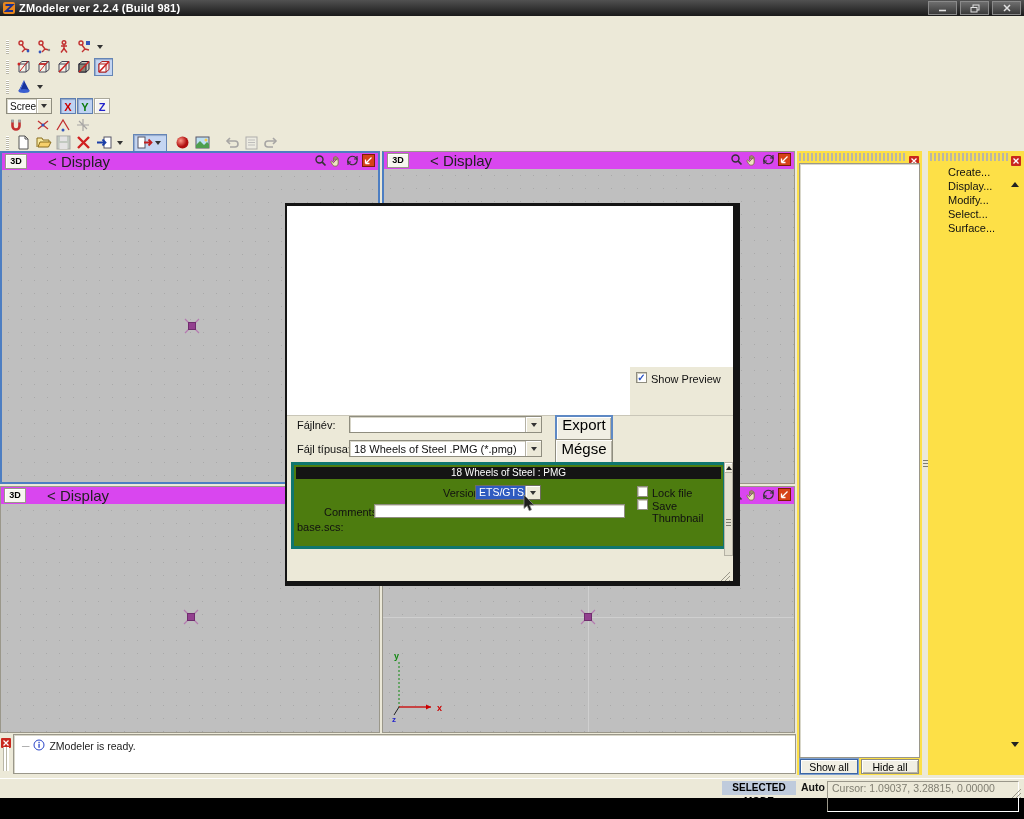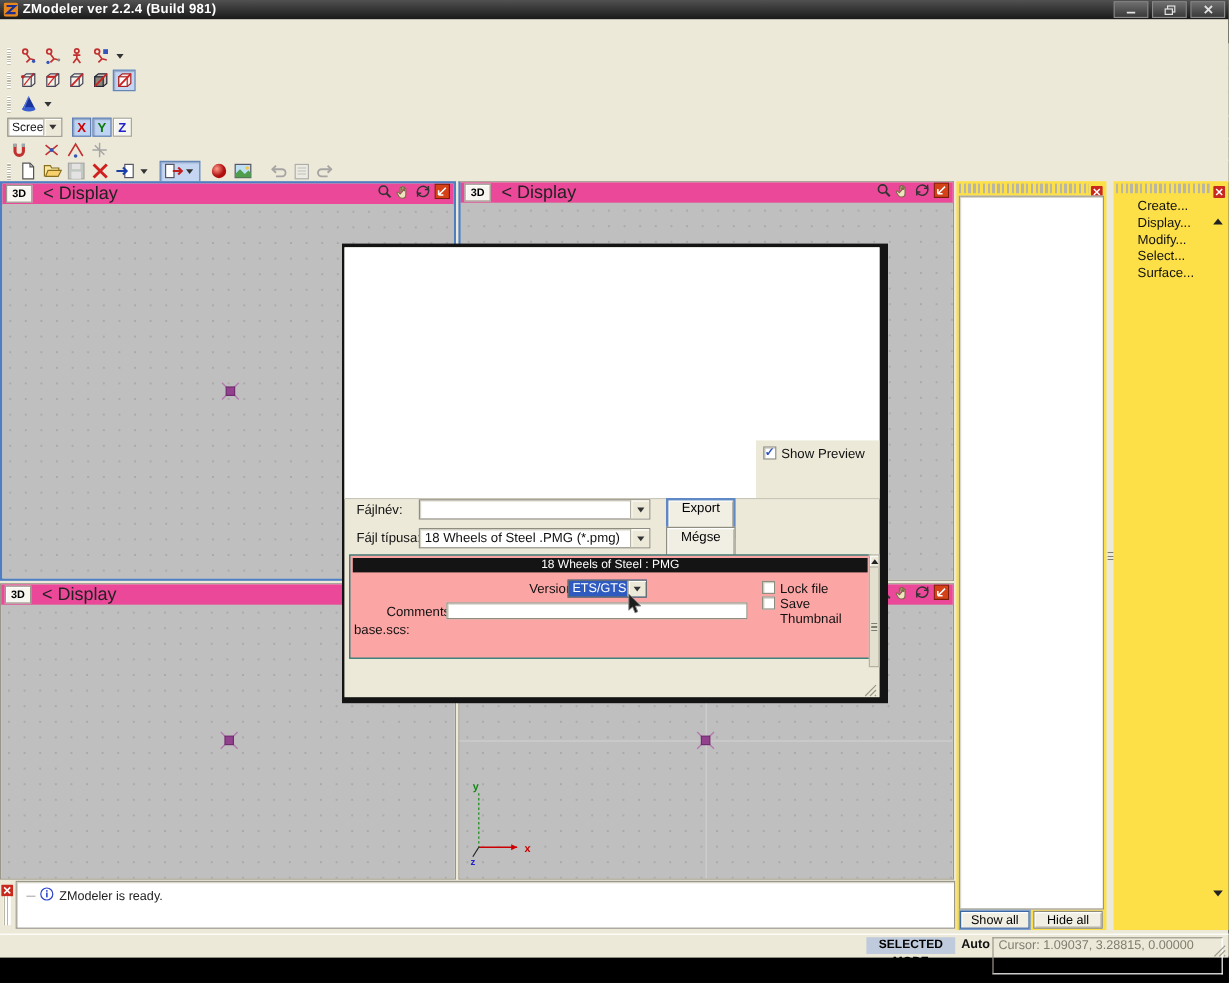--- a/index.html
+++ b/index.html
@@ -33,22 +33,22 @@
   .combo .cval{flex:1;font-size:10px;padding:0 3px;color:#111;white-space:nowrap;overflow:hidden;}
   .combo .cbtn{width:14px;height:100%;background:#ECE9D8;border-left:1px solid #b5b2a5;
                box-shadow:inset 1px 1px 0 #fff;display:flex;align-items:center;justify-content:center;}
   .axbtn{width:16px;height:16px;font-size:11px;font-weight:bold;text-align:center;line-height:16px;box-sizing:border-box;}
   .axbtn.on{background:#BFD3F2;border:1px solid #5F7FB0;box-shadow:inset 1px 1px 1px #8FA6C9;}
   .axbtn.off{background:#F5F4EE;border:1px solid #aaa89b;box-shadow:inset 1px 1px 0 #fff;}
 
   
   .vp{position:absolute;background:#ECE9D8;box-sizing:border-box;border:1px solid #9a978a;}
   .vp.active{border:2px solid #4D7EC2;}
-  .vp-head{position:absolute;left:0;right:0;top:0;height:17px;background:#ec4899;border-bottom:1px solid #b5b2a5;
-           display:flex;align-items:center;gap:9px;padding:0 3px;}
+  .vp-head{position:absolute;left:0;right:0;top:0;height:17px;background:#d946ef;border-bottom:1px solid #b5b2a5;
+           display:flex;align-items:center;gap:21px;padding:0 3px;}
   .vp3d{width:20px;height:13px;background:#F7F6F0;border:1px solid #9a978a;box-shadow:inset 1px 1px 0 #fff;
         font-size:9px;font-weight:bold;text-align:center;line-height:13px;}
   .vp-label{font-size:15px;color:#222;}
   .vp-tools{margin-left:auto;display:flex;gap:3px;align-items:center;}
   .vp-body{position:absolute;left:0;right:0;top:17px;bottom:0;background:#BFBFBF;
            background-image:radial-gradient(circle,rgba(60,60,60,.16) .8px,transparent 1px);background-size:13px 13px;}
   .xline{position:absolute;background:#CFCFCF;}
 
   
   .panel{position:absolute;background:#fde047;}
@@ -86,24 +86,24 @@
        display:inline-flex;align-items:center;justify-content:center;box-sizing:border-box;}
   .chk .mark{color:#2A52C4;font-size:10px;font-weight:bold;line-height:9px;}
   .dlabel{position:absolute;font-size:11px;color:#111;}
   .dcombo{position:absolute;height:17px;background:#fff;border:1px solid #8f8d7f;box-shadow:inset 1px 1px 0 #d7d5c8;
           display:flex;align-items:center;box-sizing:border-box;}
   .dcombo .cval{flex:1;font-size:11px;padding:0 4px;color:#111;white-space:nowrap;overflow:hidden;}
   .dcombo .cbtn{width:15px;height:100%;background:#ECE9D8;border-left:1px solid #b5b2a5;
                 box-shadow:inset 1px 1px 0 #fff;display:flex;align-items:center;justify-content:center;}
   .dbtn{position:absolute;width:58px;height:34px;background:#F1EFE4;border:1px solid #8f8d7f;
         box-shadow:inset 1px 1px 0 #fff, inset -1px -1px 0 #b5b2a5;
-        font-size:11px;text-align:center;line-height:17px;box-sizing:border-box;}
+        font-size:15px;text-align:center;line-height:17px;box-sizing:border-box;}
   .dbtn.focused{border:2px solid #5E89C4;line-height:15px;}
-  .subpanel{position:absolute;left:4px;top:256px;width:435px;height:87px;border:1px solid #0f766e;
-            background:#fca5a5;box-sizing:border-box;}
+  .subpanel{position:absolute;left:4px;top:256px;width:435px;height:87px;border:3px solid #0f766e;
+            background:#4d7c0f;box-sizing:border-box;}
   .subhead{position:absolute;left:2px;top:2px;right:2px;height:12px;background:#141414;color:#fff;
            font-size:10px;text-align:center;line-height:12px;}
   .ver-combo{position:absolute;left:181px;top:20px;width:66px;height:15px;border:1px solid #6f6d60;
              background:#2F5BC0;display:flex;box-sizing:border-box;}
   .ver-combo .cval{flex:1;color:#fff;font-size:10.5px;line-height:13px;padding-left:3px;}
   .ver-combo .cbtn{width:14px;background:#ECE9D8;border-left:1px solid #b5b2a5;box-shadow:inset 1px 1px 0 #fff;
                    display:flex;align-items:center;justify-content:center;}
   .dinput{position:absolute;background:#fff;border:1px solid #8f8d7f;box-shadow:inset 1px 1px 0 #d7d5c8;
           font-family:"Liberation Sans",sans-serif;font-size:11px;padding:0 3px;box-sizing:border-box;}
   .pathbtn{position:absolute;left:45px;top:54px;width:286px;height:15px;background:#F3F2EA;

